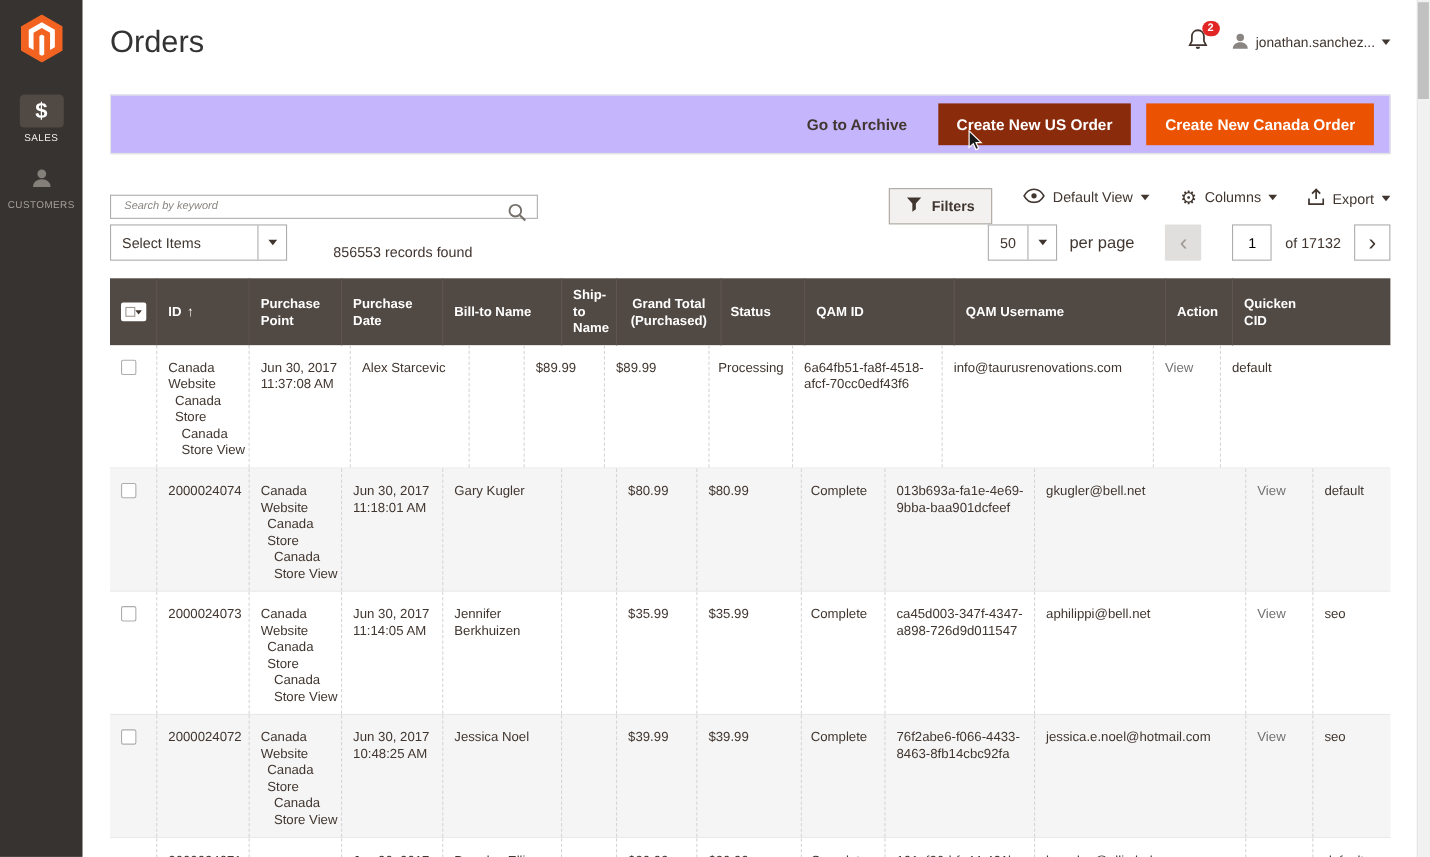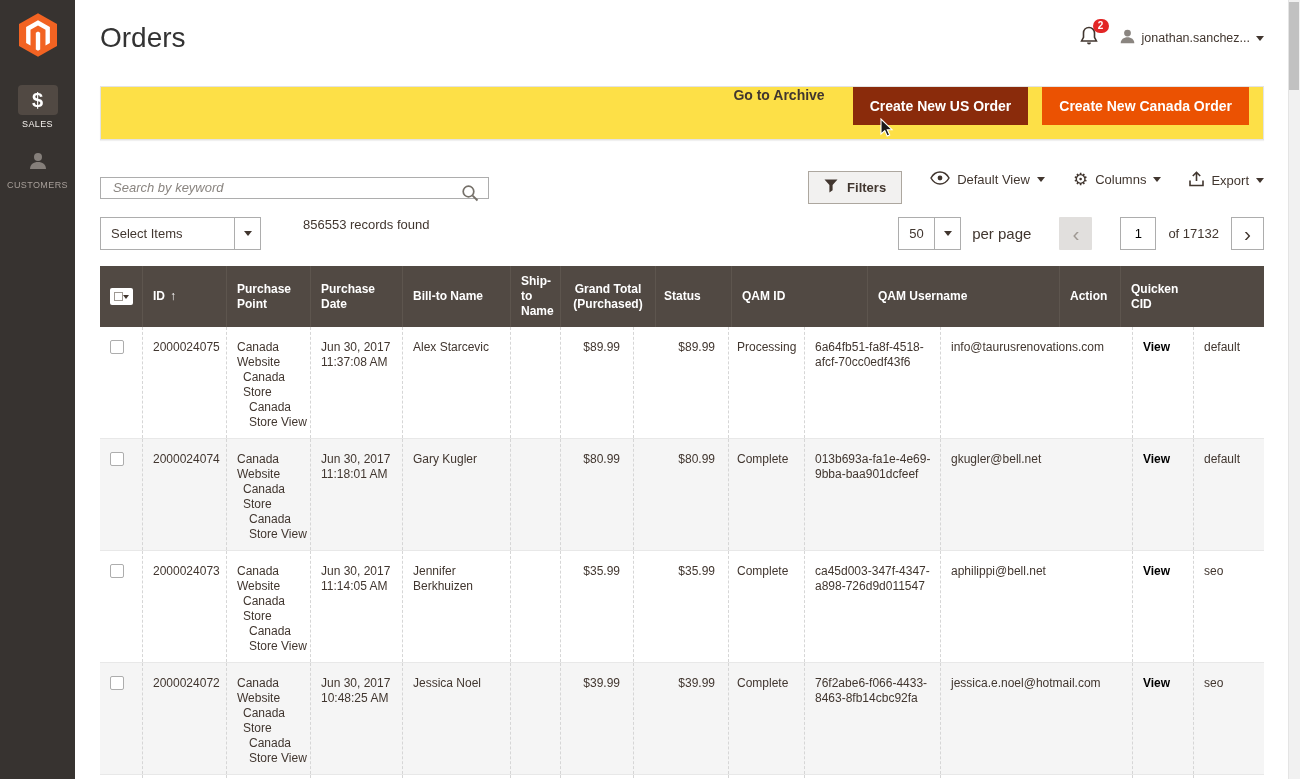--- a/index.html
+++ b/index.html
@@ -22,38 +22,38 @@
   
   .main { margin-left:75px; padding:18px 36px 0 25px; }
   .page-header { display:flex; justify-content:space-between; align-items:flex-start; }
   .page-title { font-size:28px; font-weight:400; color:#333333; line-height:40px; }
   .header-right { display:flex; align-items:center; gap:20px; margin-top:8px; }
   .notif { position:relative; cursor:pointer; }
   .badge { position:absolute; top:-7px; right:-10px; background:#e22626; color:#fff; font-size:10px; font-weight:bold; border-radius:8px; padding:1px 4px; min-width:16px; text-align:center; line-height:12px; }
   .user { display:flex; align-items:center; gap:6px; font-size:12.5px; cursor:pointer; color:#41362f; }
   .caret { width:0; height:0; border-left:4px solid transparent; border-right:4px solid transparent; border-top:5px solid #41362f; }
   
-  .actions-card { margin-top:28px; height:54px; background:#fde047; border:1px solid #e3e3e3; box-shadow:0 1px 1px rgba(0,0,0,.06);
-                  display:flex; align-items:flex-start; justify-content:flex-end; gap:14px; padding:0 14px; }
+  .actions-card { margin-top:28px; height:54px; background:#c4b5fd; border:1px solid #e3e3e3; box-shadow:0 1px 1px rgba(0,0,0,.06);
+                  display:flex; align-items:center; justify-content:flex-end; gap:14px; padding:0 14px; }
   .archive-btn { background:none; border:none; font-family:inherit; font-size:14px; font-weight:600; color:#41362f; margin-right:14px; cursor:pointer; }
   .btn { height:38px; padding:0 17px; font-family:inherit; font-size:14px; font-weight:600; color:#fff; border:none; cursor:pointer; }
   .btn-us { background:#8a2b0b; }
   .btn-ca { background:#eb5202; }
   
   .controls-row { margin-top:31px; display:flex; align-items:center; justify-content:space-between; }
   .search-box { position:relative; width:389px; }
-  .search-input { width:100%; height:22px; border:1px solid #adadad; padding:0 38px 0 12px; font-size:13px; font-family:inherit; color:#4c1d95; }
+  .search-input { width:100%; height:22px; border:1px solid #adadad; padding:0 38px 0 12px; font-size:10px; font-family:inherit; color:#4c1d95; }
   .search-input::placeholder { font-style:italic; color:#8a8580; }
   .search-icon { position:absolute; right:9px; top:7px; cursor:pointer; }
   .right-controls { display:flex; align-items:flex-start; gap:28px; }
   .filters-btn { display:flex; align-items:center; gap:9px; height:33px; padding:0 15px; background:#f2f1f0; border:1px solid #ada79f; font-family:inherit; font-size:13px; font-weight:600; color:#41362f; cursor:pointer; }
   .ctrl { display:flex; align-items:center; gap:7px; font-size:13px; cursor:pointer; }
   .gear-glyph { font-size:17px; line-height:1; }
   
-  .listing-row { margin-top:13px; display:flex; align-items:flex-start; }
+  .listing-row { display:flex; align-items:flex-end; }
   .select-box { display:flex; align-items:stretch; height:33px; border:1px solid #adadad; background:#fff; cursor:pointer; }
   .sel-text { display:flex; align-items:center; padding:0 10px; font-size:13px; }
   .mass-select .sel-text { width:133px; }
   .perpage .sel-text { width:35px; }
   .sel-caret { width:26px; border-left:1px solid #adadad; display:flex; align-items:center; justify-content:center; }
   .records { margin-left:42px; font-size:13px; }
   .paging { margin-left:auto; display:flex; align-items:center; }
   .perpage-label { font-size:15px; margin:0 28px 0 11px; }
   .page-btn { width:33px; height:33px; display:flex; align-items:center; justify-content:center; font-size:21px; line-height:1; cursor:pointer; font-family:inherit; }
   .page-btn.prev { background:#e1dfdd; color:#9e9892; border:none; border-radius:1px; margin-right:28px; }
@@ -77,23 +77,23 @@
   .c-date   { flex:0 0 92px;  max-width:92px; padding-right:4px; }
   .c-bill   { flex:0 0 108px; max-width:108px; }
   .c-ship   { flex:0 0 50px;  max-width:50px; }
   .c-gtb    { flex:0 0 73px;  max-width:73px; }
   .c-gtp    { flex:0 0 95px;  max-width:95px; }
   .c-status { flex:0 0 76px;  max-width:76px; padding-left:8px; }
   .c-qamid  { flex:0 0 136px; max-width:136px; }
   .c-qamuser{ flex:0 0 192px; max-width:192px; }
   .c-action { flex:0 0 61px;  max-width:61px; }
   .c-quicken{ flex:0 0 67px;  max-width:67px; }
-  .num { text-align:right; padding-right:13px; }
+  .num { text-align:left; padding-right:13px; }
   .pp-line { display:block; }
-  .view-link { color:#000000; text-decoration:none; cursor:pointer;font-weight:bold; }
+  .view-link { color:#737373; text-decoration:none; cursor:pointer; }
   .checkbox { display:inline-block; width:14px; height:14px; border:1px solid #adadad; background:#fff; border-radius:2px; cursor:pointer; }
   .sel-chip { width:32px; height:17px; background:#fff; border-radius:2px; display:flex; align-items:center; justify-content:space-between; padding:0 4px; cursor:pointer; }
   .sel-chip .cb { width:9px; height:9px; border:1px solid #9e9892; background:#fff; }
   .chip-caret { width:0; height:0; border-left:3.5px solid transparent; border-right:3.5px solid transparent; border-top:4.5px solid #41362f; }
   
   .scroll-track { position:absolute; right:0; top:0; width:12px; height:779px; background:#f1f1f1; border-left:1px solid #e4e4e4; z-index:20; }
   .scroll-thumb { position:absolute; right:1px; top:2px; width:10px; height:88px; background:#c1c1c1; cursor:pointer; }
   
   .mouse-cursor { position:absolute; left:880px; top:118px; z-index:50; pointer-events:none; }
 </style>
@@ -255,21 +255,20 @@
       <div class="hcell c-qamid">QAM ID</div>
       <div class="hcell c-qamuser">QAM Username</div>
       <div class="hcell c-action">Action</div>
       <div class="hcell c-quicken">Quicken CID</div>
     </div>
     <div>
   <div class="grid-row">
     <div class="cell c-sel">
       <span class="checkbox"></span>
     </div>
-    <div class="cell c-id">2000024075</div>
     <div class="cell c-point">
             <span class="pp-line" style="margin-left: 0px;">Canada Website</span>
             <span class="pp-line" style="margin-left: 6px;">Canada Store</span>
             <span class="pp-line" style="margin-left: 12px;">Canada Store View</span>
           </div>
     <div class="cell c-date">Jun 30, 2017 11:37:08 AM</div>
     <div class="cell c-bill">Alex Starcevic</div>
     <div class="cell c-ship"></div>
     <div class="cell c-gtb num">$89.99</div>
     <div class="cell c-gtp num">$89.99</div>

